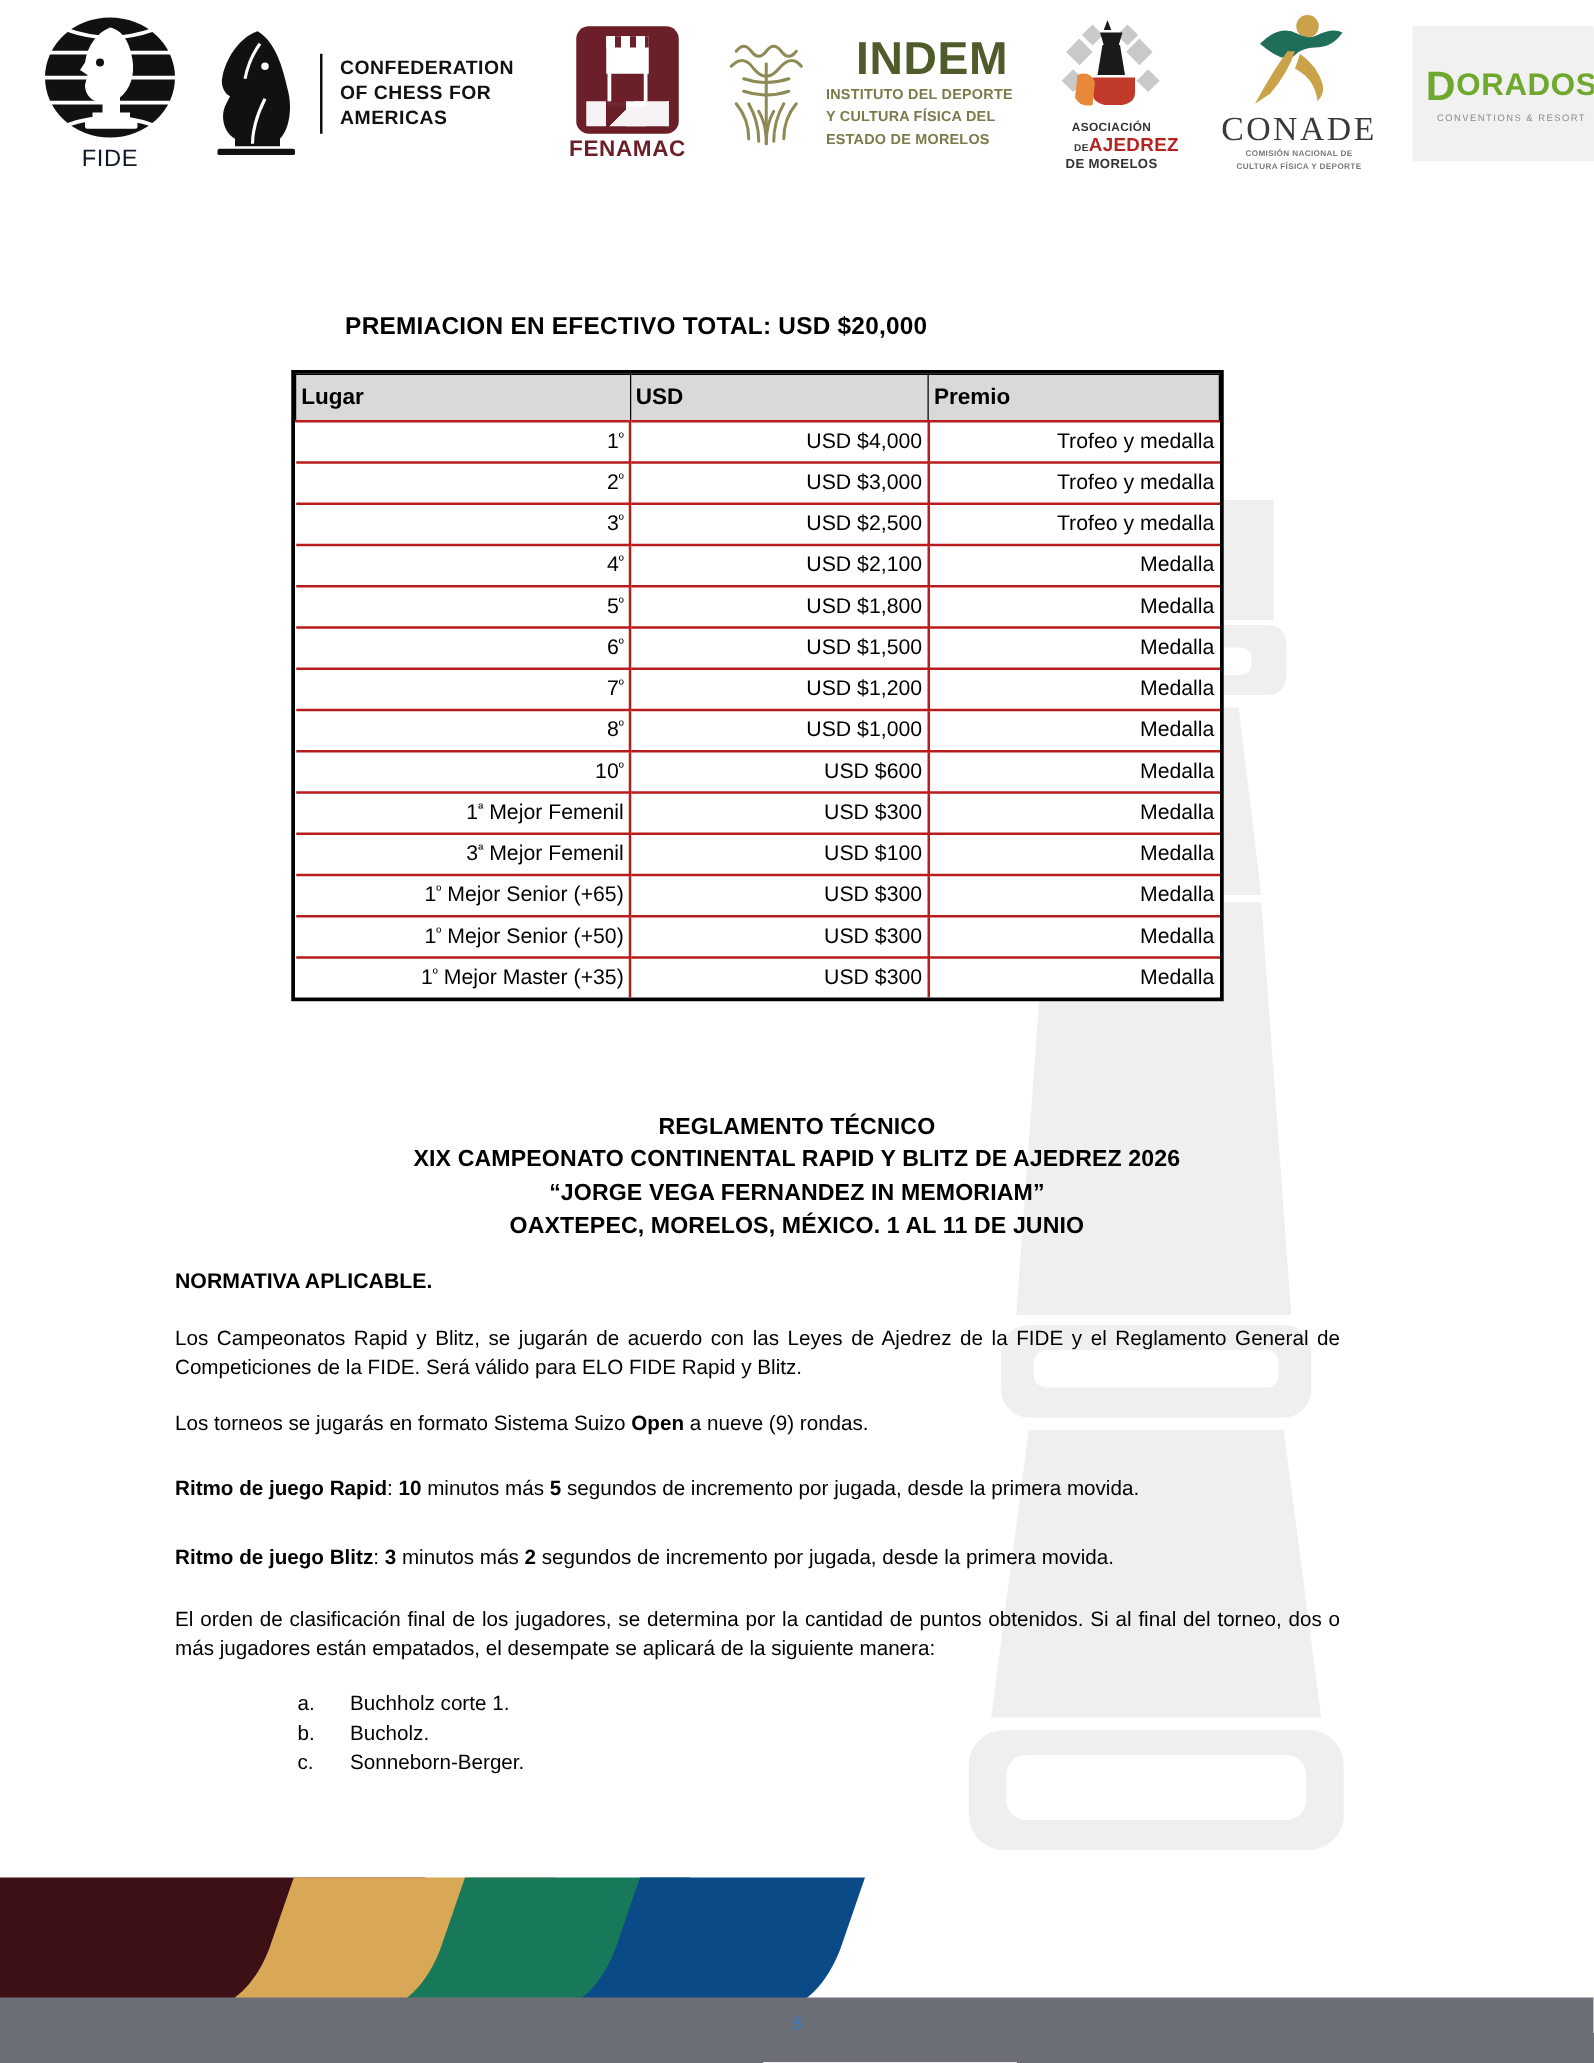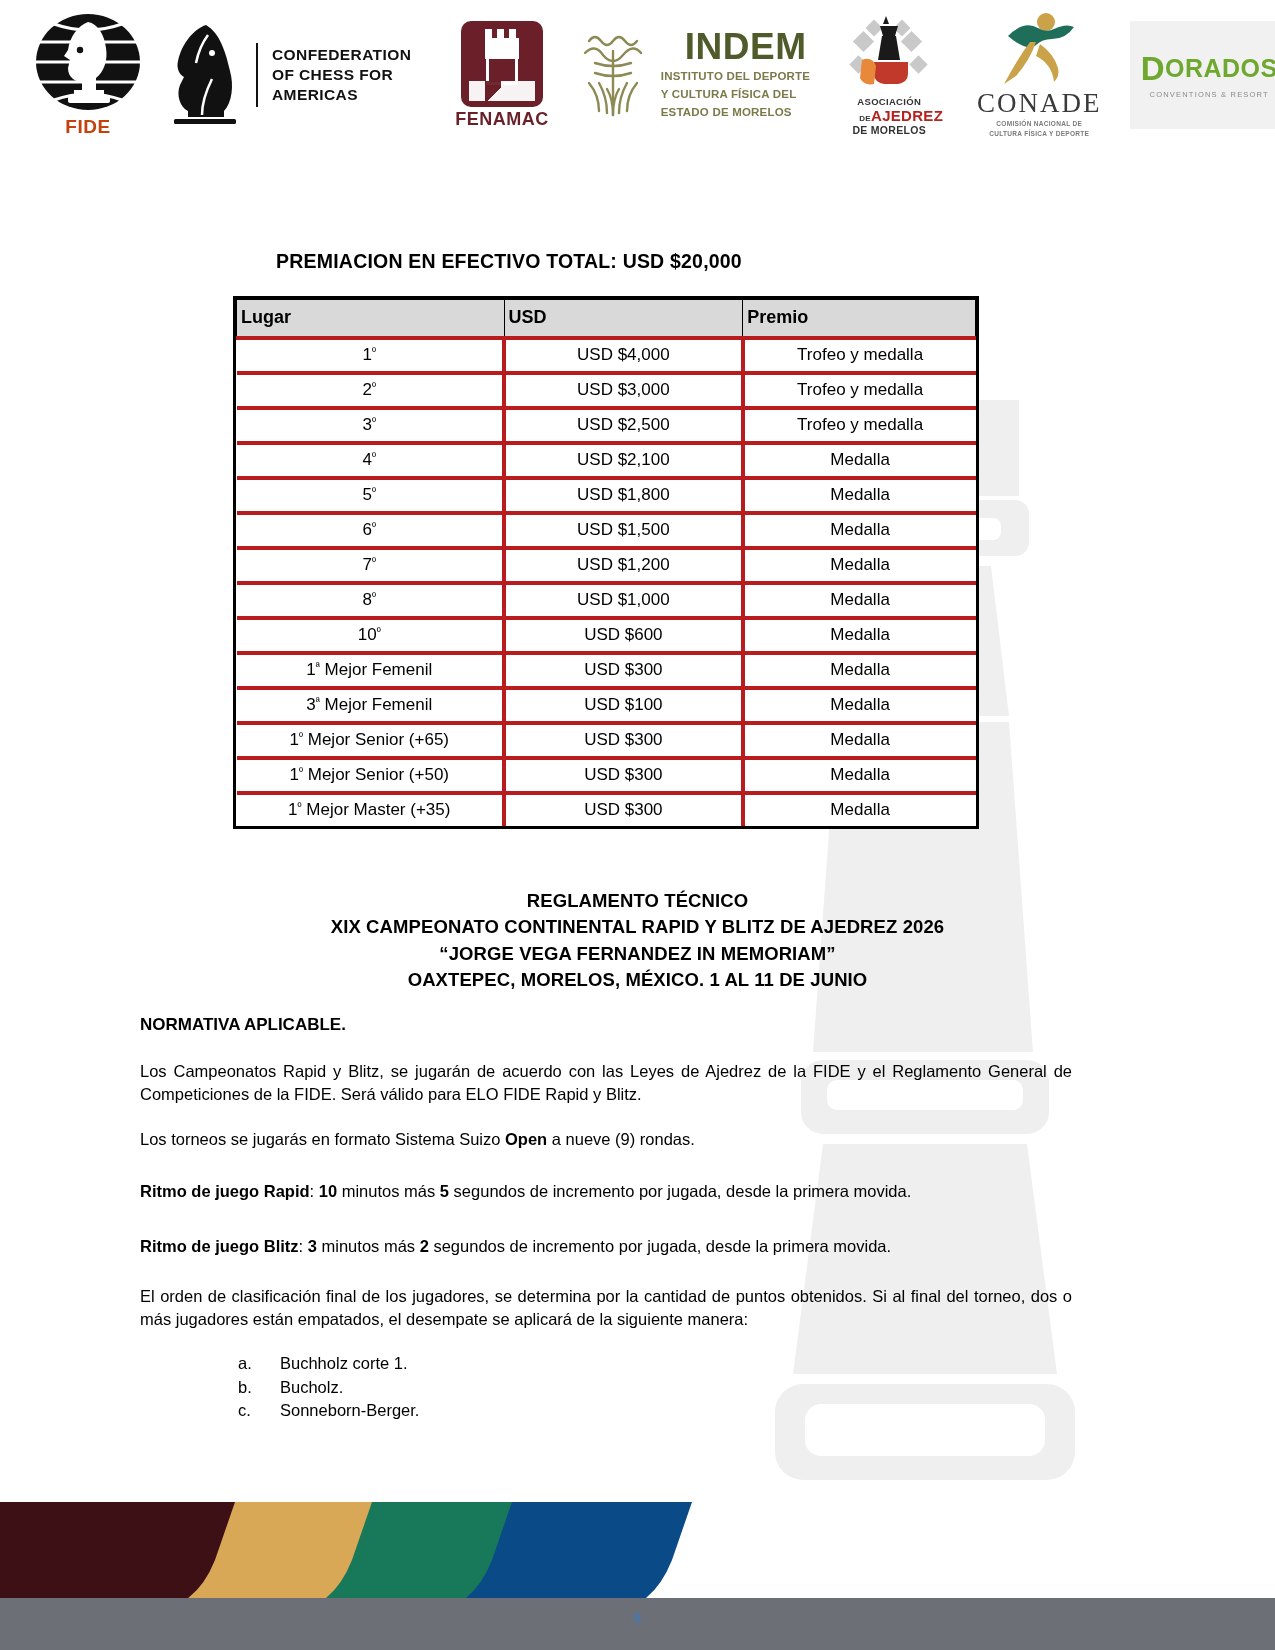--- a/index.html
+++ b/index.html
@@ -45,24 +45,24 @@
     align-items: center;
     justify-content: center;
     flex: none;
   }
 
   
   .logo-fide { margin-left: 34px; }
   .fide-wrap { text-align: center; }
   .fide-label {
     font-size: 19px;
-    font-weight: bold;
+    font-weight: normal;
     letter-spacing: 0.5px;
     margin-top: -12px;
-    color: #c2410c;
+    color: #0f172a;
   }
 
   
   .logo-cca { margin-left: 26px; display: flex; align-items: center; }
   .cca-divider {
     width: 2px;
     height: 64px;
     background: #111;
     margin: 0 14px;
   }
@@ -239,23 +239,23 @@
   table.prize th {
     background: #D9D9D9;
     font-size: 18px;
     font-weight: bold;
     text-align: left;
     padding: 7px 4px 8px;
     border: 1px solid #000;
   }
   table.prize td {
     font-size: 17px;
-    text-align: center;
+    text-align: right;
     padding: 5px 4px 6px;
-    border: 4px solid #b91c1c;
+    border: 2px solid #b91c1c;
     background: transparent;
   }
   table.prize tr td:first-child { border-left: none; }
   table.prize tr td:last-child  { border-right: none; }
   table.prize tr:last-child td  { border-bottom: none; }
   sup.ord { font-size: 11px; vertical-align: 0.42em; }
 
   
   .doc-heading {
     position: absolute;

